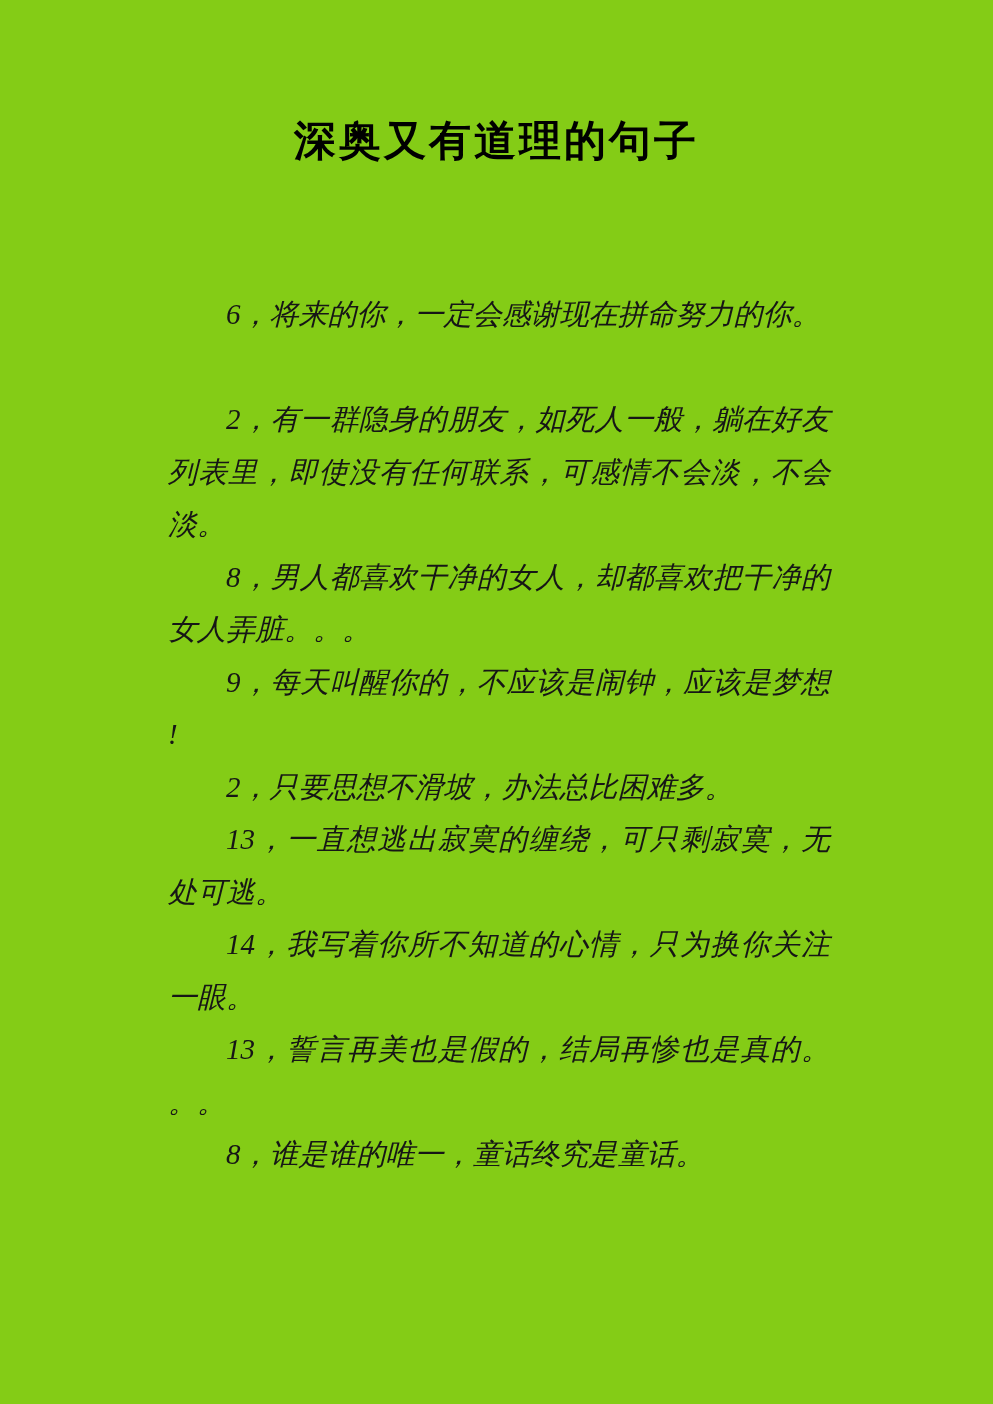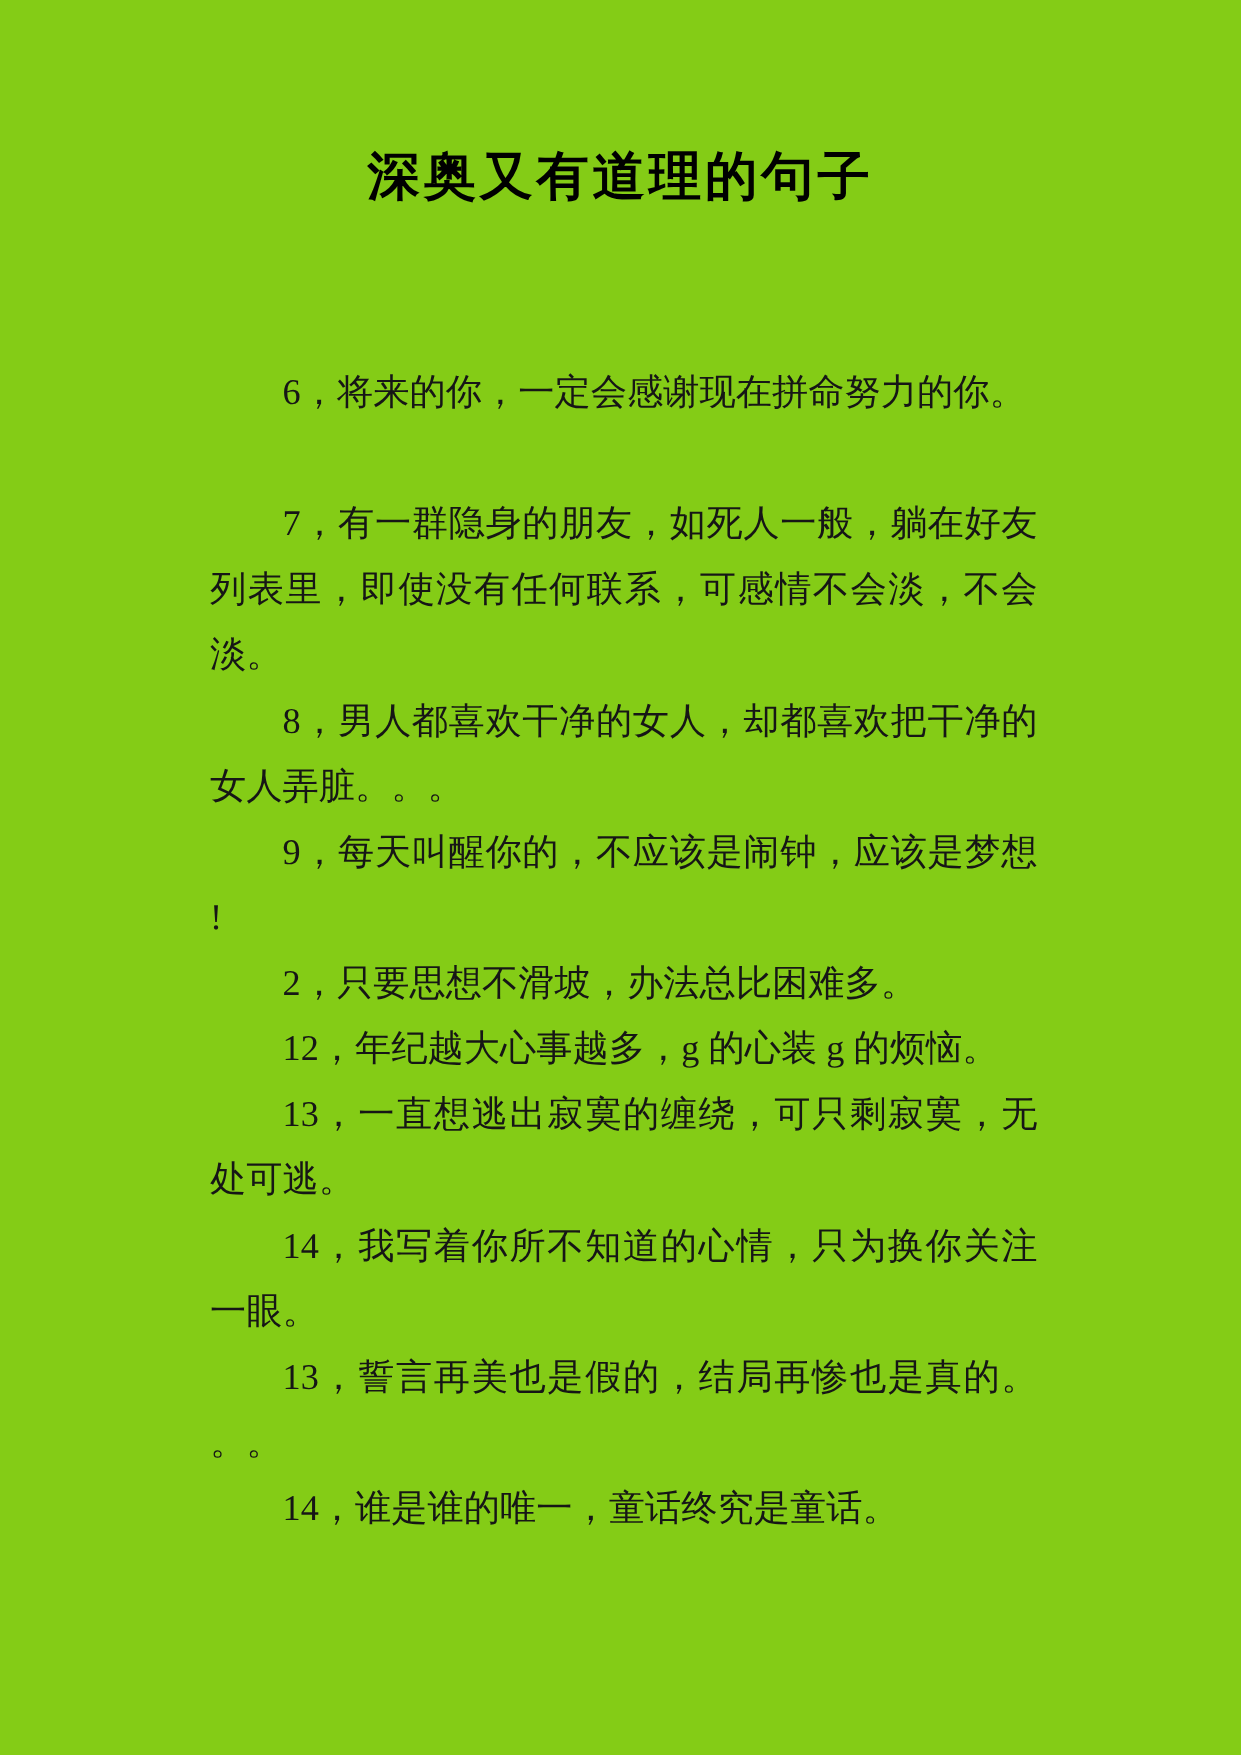--- a/index.html
+++ b/index.html
@@ -28,40 +28,40 @@
   .doc-body {
     width: 662px;
     margin: 118px 0 0 168px;
     font-family: "Liberation Serif", "DejaVu Serif", serif;
     font-size: 29px;
     line-height: 52.5px;
     color: #161616;
     text-align: justify;
     word-break: break-all;
     line-break: anywhere;
+    font-style: italic;
   }
   .doc-body p {
     margin: 0;
     text-indent: 58px;
   }
   .doc-body p.gap-after {
     margin-bottom: 52.5px;
   }
 </style>
 </head>
 <body>
 
 <div class="page">
   <h1 class="doc-title">深奥又有道理的句子</h1>
 
   <div class="doc-body">
     <p class="gap-after">6，将来的你，一定会感谢现在拼命努力的你。</p>
-    <p>7，有一群隐身的朋友，如死人一般，躺在好友列表里，即使没有任何联系，可感情不会淡，不会淡。</p>
+    <p>2，有一群隐身的朋友，如死人一般，躺在好友列表里，即使没有任何联系，可感情不会淡，不会淡。</p>
     <p>8，男人都喜欢干净的女人，却都喜欢把干净的女人弄脏。。。</p>
     <p>9，每天叫醒你的，不应该是闹钟，应该是梦想!</p>
     <p>2，只要思想不滑坡，办法总比困难多。</p>
-    <p>12，年纪越大心事越多，g 的心装 g 的烦恼。</p>
     <p>13，一直想逃出寂寞的缠绕，可只剩寂寞，无处可逃。</p>
     <p>14，我写着你所不知道的心情，只为换你关注一眼。</p>
     <p>13，誓言再美也是假的，结局再惨也是真的。。。</p>
-    <p>14，谁是谁的唯一，童话终究是童话。</p>
+    <p>8，谁是谁的唯一，童话终究是童话。</p>
   </div>
 </div>
 
 </body></html>

